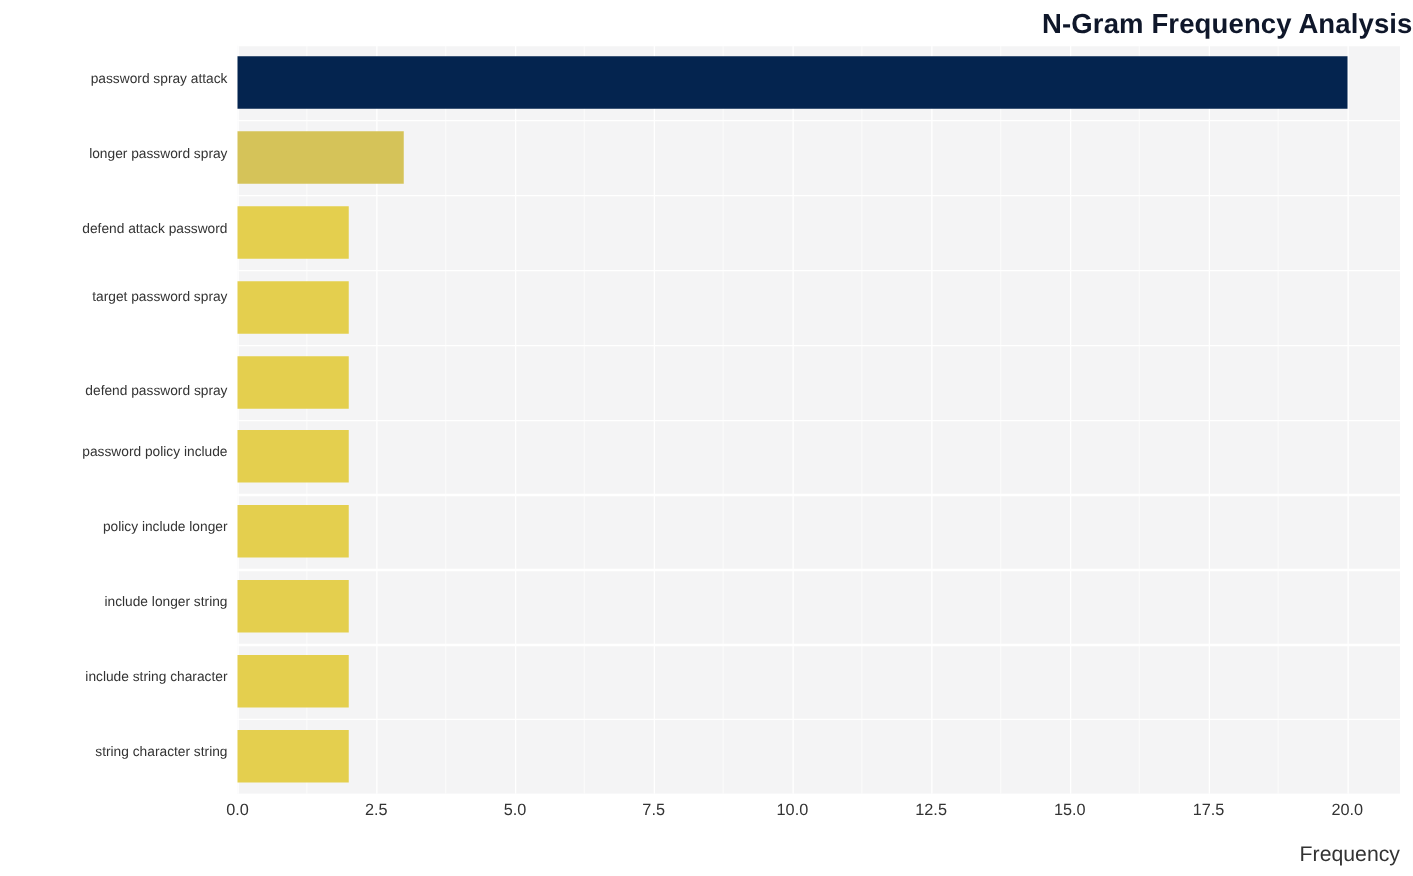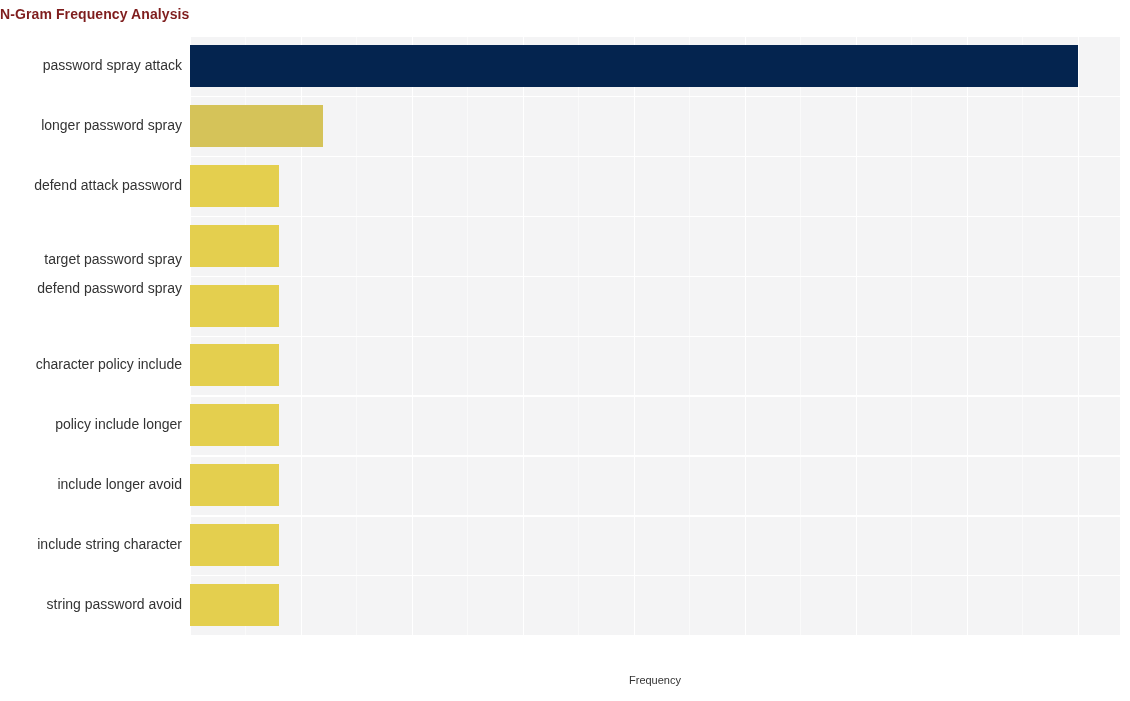--- a/index.html
+++ b/index.html
@@ -23,24 +23,24 @@
     height: 701px;
     background: #ffffff;
   }
 
   
   #chart-title {
     position: absolute;
     left: 0;
     top: 6px;
     width: 1130px;
-    text-align: left;
-    font-size: 14px;
+    text-align: right;
+    font-size: 22px;
     font-weight: bold;
-    color: #7f1d1d;
+    color: #0f172a;
     letter-spacing: 0.1px;
   }
 
   
   #plot-area {
     position: absolute;
     left: 190px;
     top: 36px;
     width: 930px;
     height: 599px;
@@ -85,21 +85,21 @@
     left: 0;
     top: 36px;
     width: 182px;
     height: 599px;
   }
   .y-tick-label {
     position: absolute;
     right: 0;
     width: 182px;
     text-align: right;
-    font-size: 14px;
+    font-size: 11px;
     color: #333333;
     white-space: nowrap;
   }
 
   
   #x-tick-labels {
     position: absolute;
     left: 0;
     top: 640px;
     width: 1130px;
@@ -113,22 +113,22 @@
     color: #333333;
     white-space: nowrap;
   }
 
   
   #x-axis-title {
     position: absolute;
     left: 190px;
     top: 674px;
     width: 930px;
-    text-align: center;
-    font-size: 11px;
+    text-align: right;
+    font-size: 17px;
     color: #333333;
   }
 </style>
 </head>
 <body>
 
 <div id="chart-figure">
 
   <div id="chart-title">N-Gram Frequency Analysis</div>
 
@@ -174,25 +174,36 @@
         <div class="bar" title="include longer string: 2" style="top: 428.285px; height: 41.93px; width: 88.7828px; background: rgb(228, 207, 78);"></div>
         <div class="bar" title="longer string character: 2" style="top: 488.185px; height: 41.93px; width: 88.7828px; background: rgb(228, 207, 78);"></div>
         <div class="bar" title="string character avoid: 2" style="top: 548.085px; height: 41.93px; width: 88.7828px; background: rgb(228, 207, 78);"></div>
       </div>
   </div>
 
   <div id="y-tick-labels">
       <div class="y-tick-label" style="top: 20.95px;">password spray attack</div>
       <div class="y-tick-label" style="top: 80.85px;">longer password spray</div>
       <div class="y-tick-label" style="top: 140.75px;">defend attack password</div>
-      <div class="y-tick-label" style="top: 215px;">target password spray</div>
-      <div class="y-tick-label" style="top: 244px;">defend password spray</div>
-      <div class="y-tick-label" style="top: 320.45px;">character policy include</div>
+      <div class="y-tick-label" style="top: 196px;">target password spray</div>
+      <div class="y-tick-label" style="top: 271px;">defend password spray</div>
+      <div class="y-tick-label" style="top: 320.45px;">password policy include</div>
       <div class="y-tick-label" style="top: 380.35px;">policy include longer</div>
-      <div class="y-tick-label" style="top: 440.25px;">include longer avoid</div>
+      <div class="y-tick-label" style="top: 440.25px;">include longer string</div>
       <div class="y-tick-label" style="top: 500.15px;">include string character</div>
-      <div class="y-tick-label" style="top: 560.05px;">string password avoid</div>
+      <div class="y-tick-label" style="top: 560.05px;">string character string</div>
     </div>
 
+  <div id="x-tick-labels">
+      <div class="x-tick-label" style="left: 190px;">0.0</div>
+      <div class="x-tick-label" style="left: 300.979px;">2.5</div>
+      <div class="x-tick-label" style="left: 411.957px;">5.0</div>
+      <div class="x-tick-label" style="left: 522.936px;">7.5</div>
+      <div class="x-tick-label" style="left: 633.914px;">10.0</div>
+      <div class="x-tick-label" style="left: 744.893px;">12.5</div>
+      <div class="x-tick-label" style="left: 855.871px;">15.0</div>
+      <div class="x-tick-label" style="left: 966.85px;">17.5</div>
+      <div class="x-tick-label" style="left: 1077.83px;">20.0</div>
+    </div>
 
   <div id="x-axis-title">Frequency</div>
 
 </div>
 
 </body></html>

